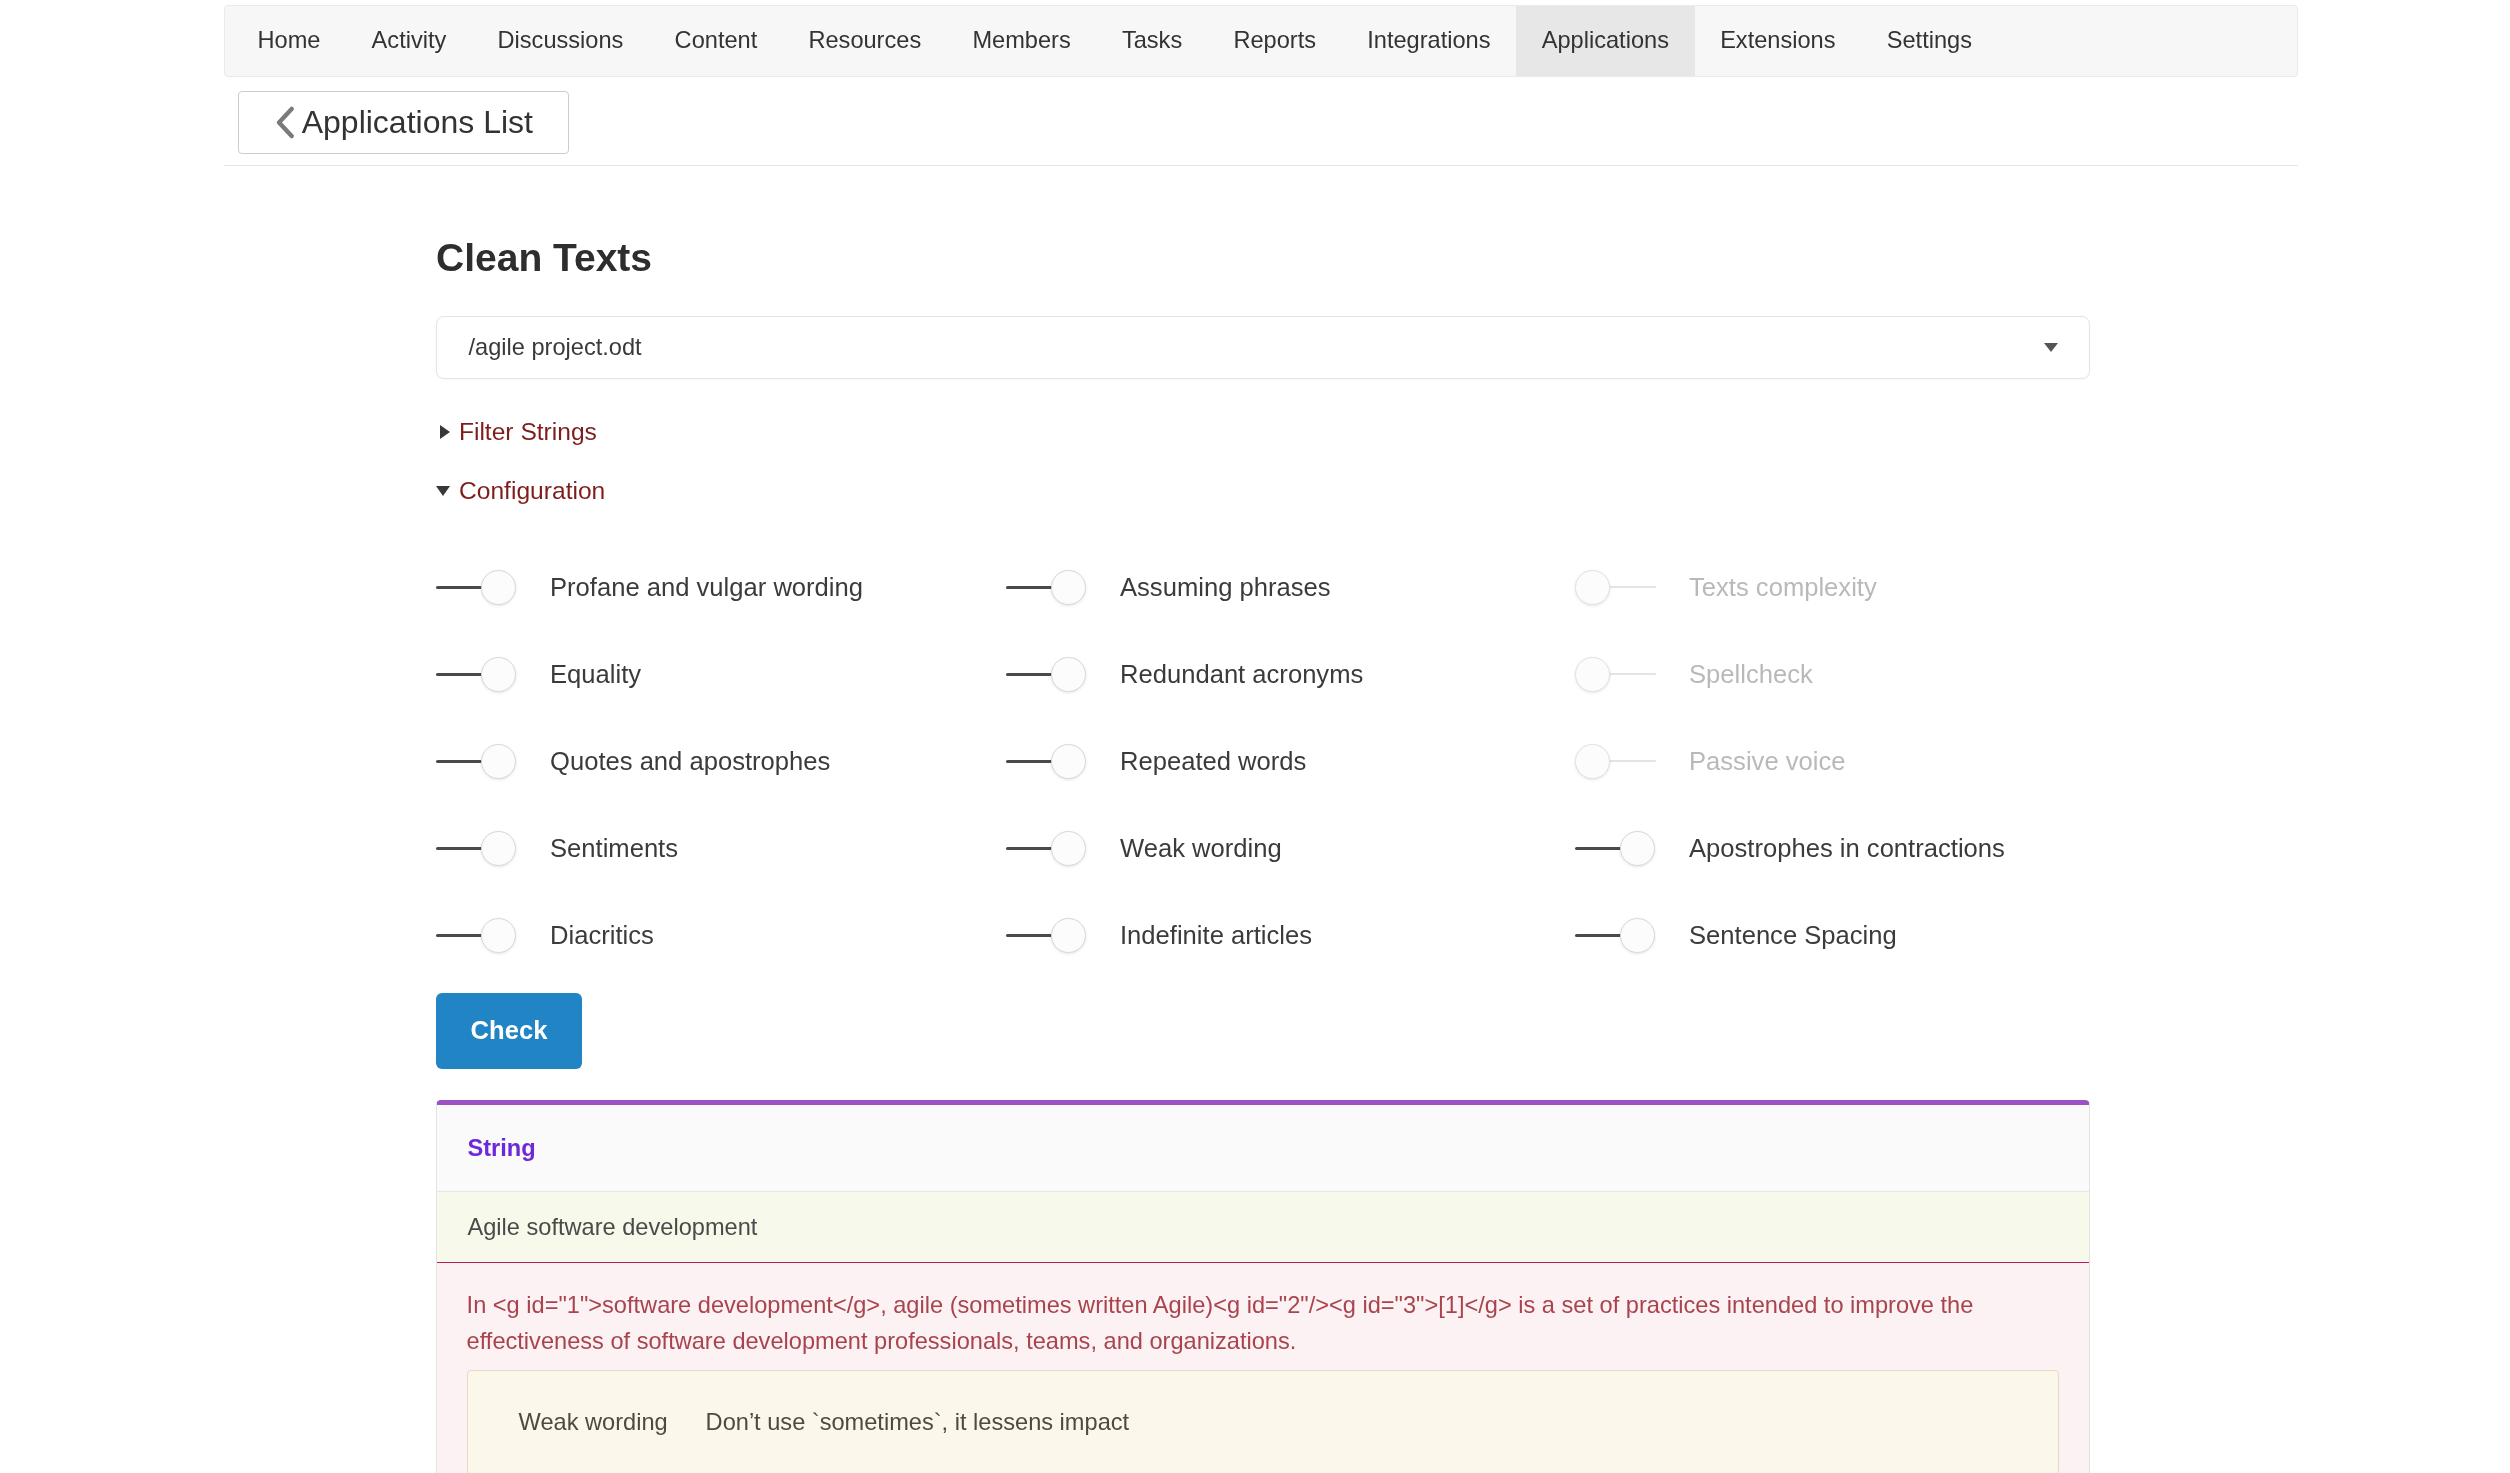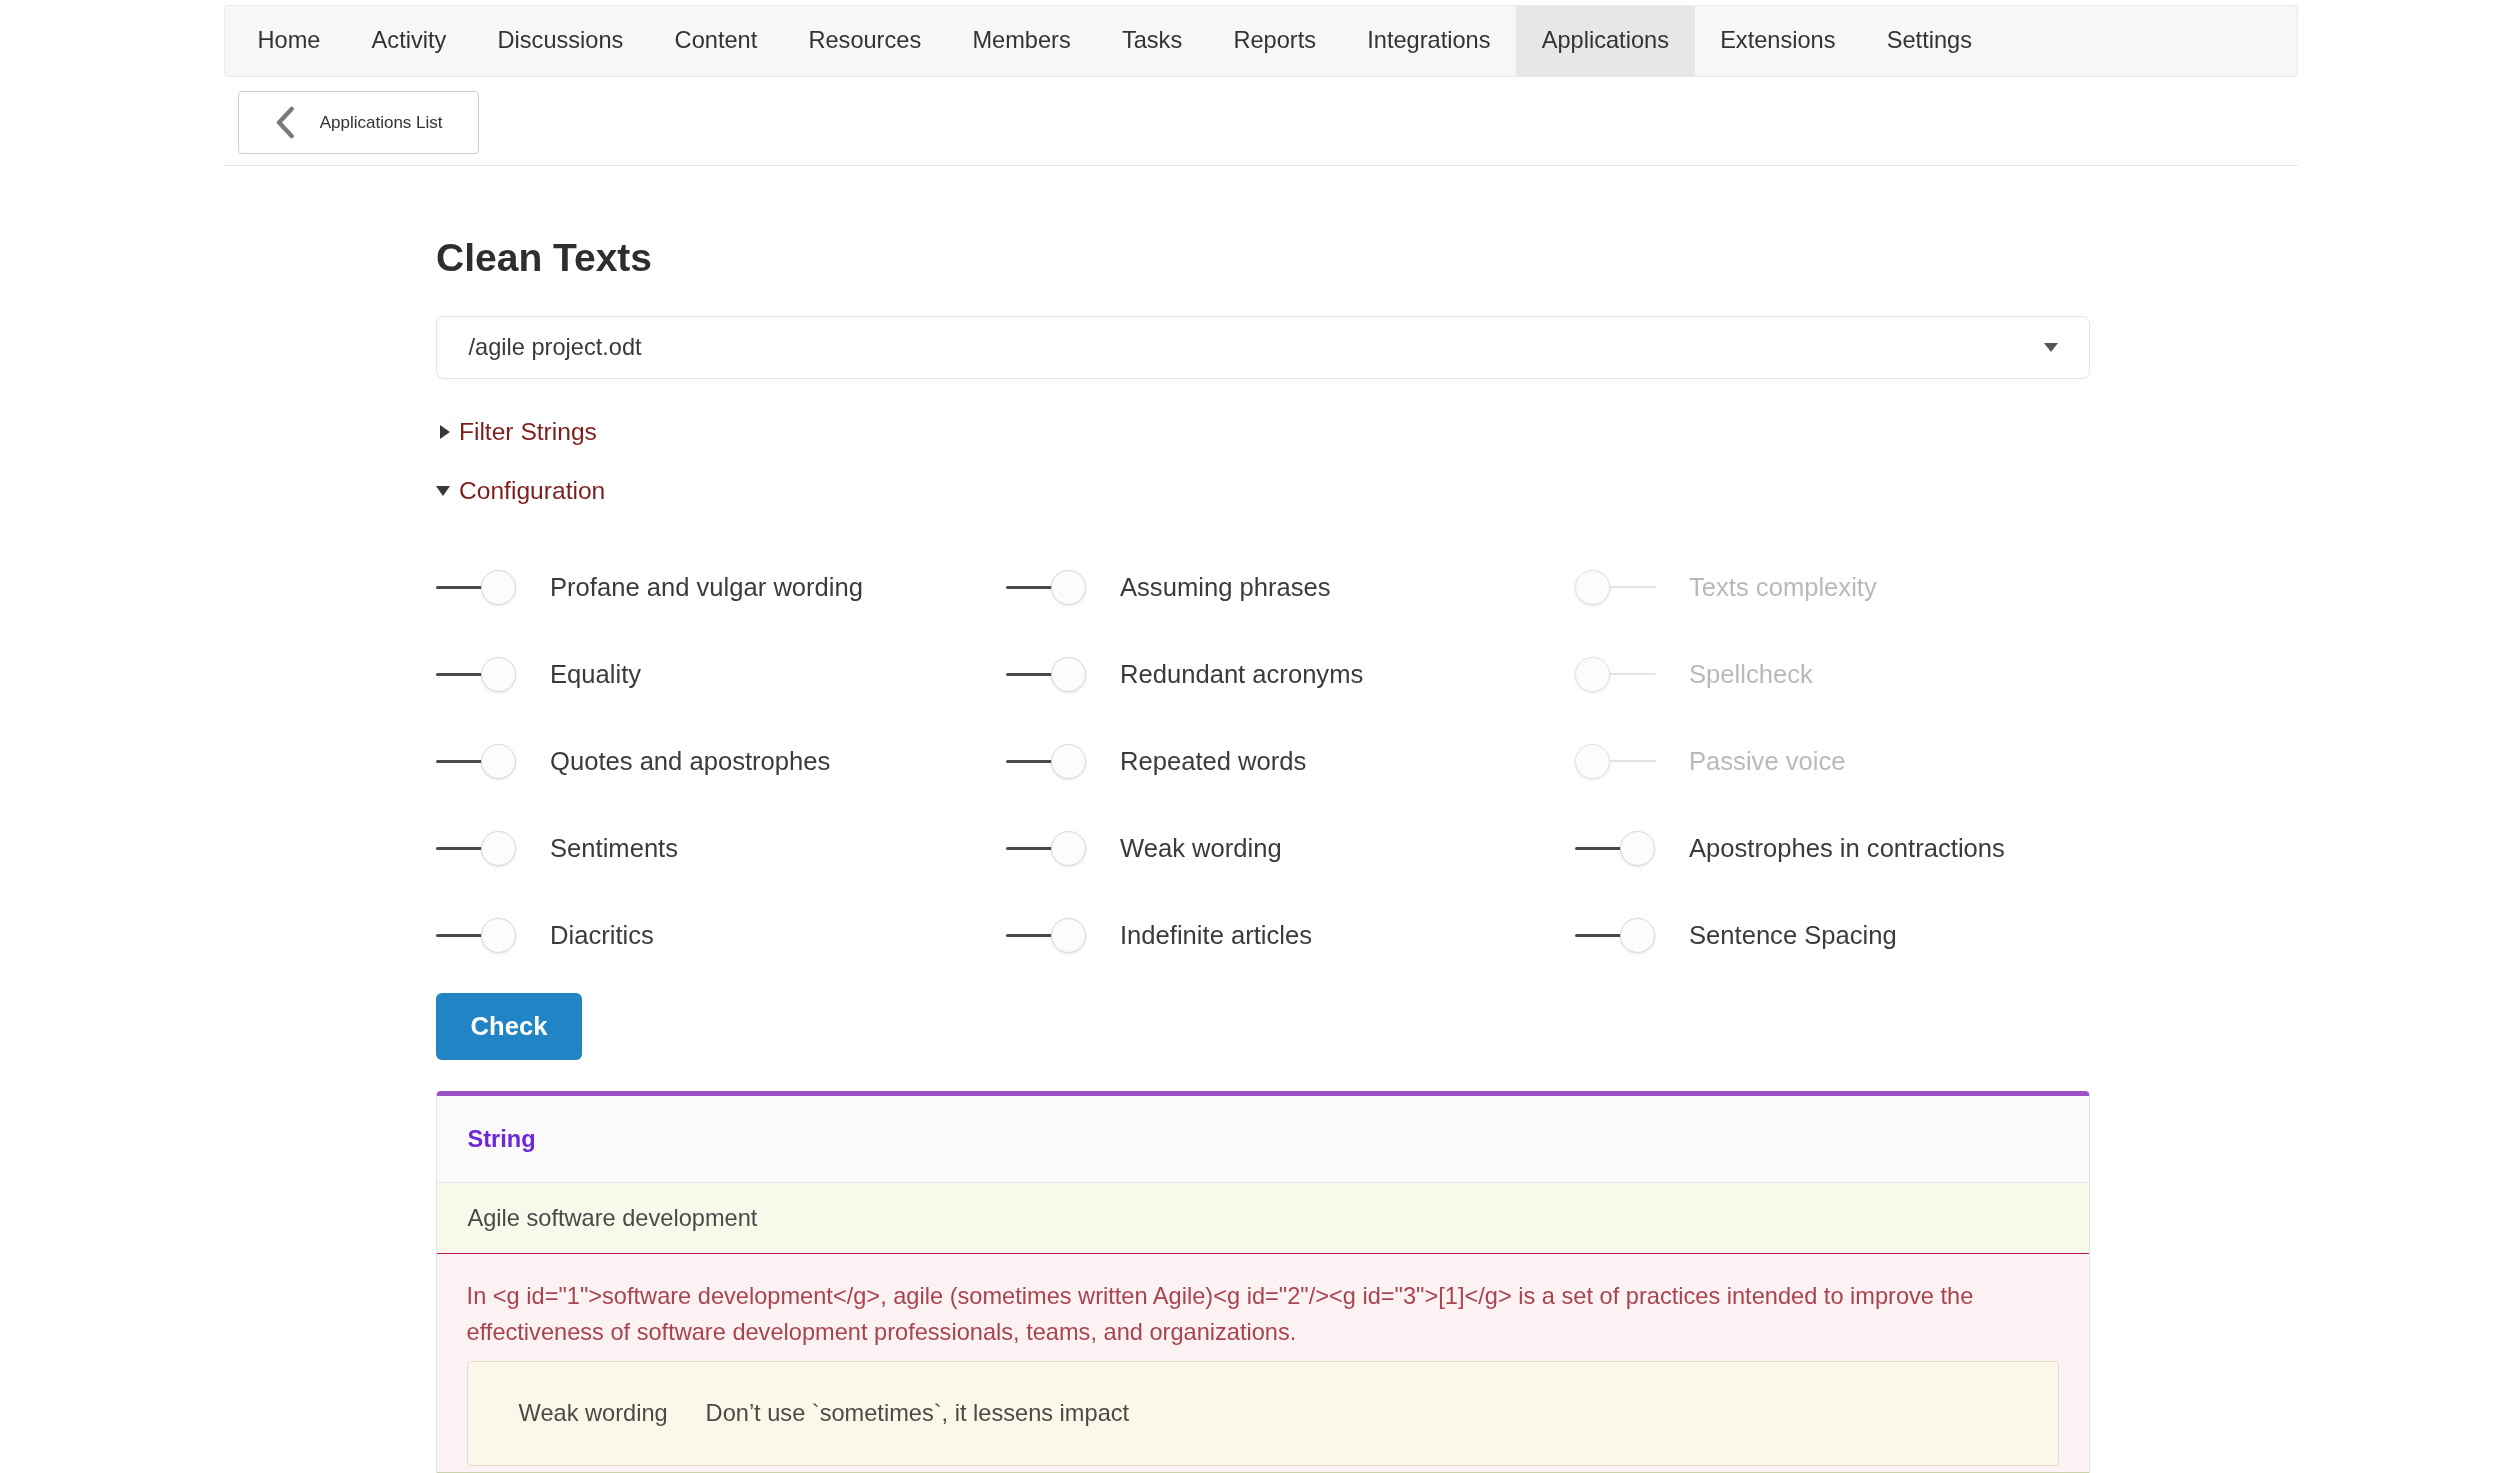--- a/index.html
+++ b/index.html
@@ -25,25 +25,25 @@
     padding: 0 25.6px;
     font-size: 23.6px; color: #333;
     cursor: pointer; white-space: nowrap;
   }
   .nav-item.active { background: #e7e7e7; text-align: center; }
   
   .back-btn {
     position: absolute; left: 238px; top: 91px;
     height: 63px;
     display: inline-flex; align-items: center;
-    gap: 24px; padding: 0 35px;
+    gap: 6px; padding: 0 35px;
     background: #ffffff;
     border: 1px solid #cccccc;
     border-radius: 3.9px;
-    font-size: 17px; color: #333;
+    font-size: 32px; color: #333;
     cursor: pointer;
   }
   .divider {
     position: absolute; left: 224px; top: 165px;
     width: 2074px; height: 1px; background: #e4e4e4;
   }
   
   .content { position: absolute; left: 436px; top: 234px; width: 1654px; }
   h1.page-title { font-size: 39px; line-height: 47px; font-weight: 700; color: #2e2e2e; }
   .select-box {
@@ -102,21 +102,21 @@
   }
   .toggle-cell.on .track { left: 0; width: 49px; background: #4a4a4a; }
   .toggle-cell.on .knob { left: 45px; }
   .toggle-cell.off .track { left: 31.5px; width: 49px; background: #e4e4e4; height: 2px; }
   .toggle-cell.off .knob { left: 0; border-color: #e2e2e2; }
   .toggle-label { font-size: 25.6px; color: #3b3b3b; white-space: nowrap; }
   .toggle-cell.off .toggle-label { color: #b9b9b9; }
   
   .check-btn {
     margin-top: 13.8px;
-    width: 146px; height: 67px;
+    width: 146px; height: 76px;
     background: #2185c5; color: #ffffff;
     border: none; border-radius: 5.9px;
     font-size: 25.6px; font-weight: 700;
     font-family: inherit;
     cursor: pointer;
     display: flex; align-items: center; justify-content: center;
   }
   
   .panel {
     margin-top: 31.5px;

